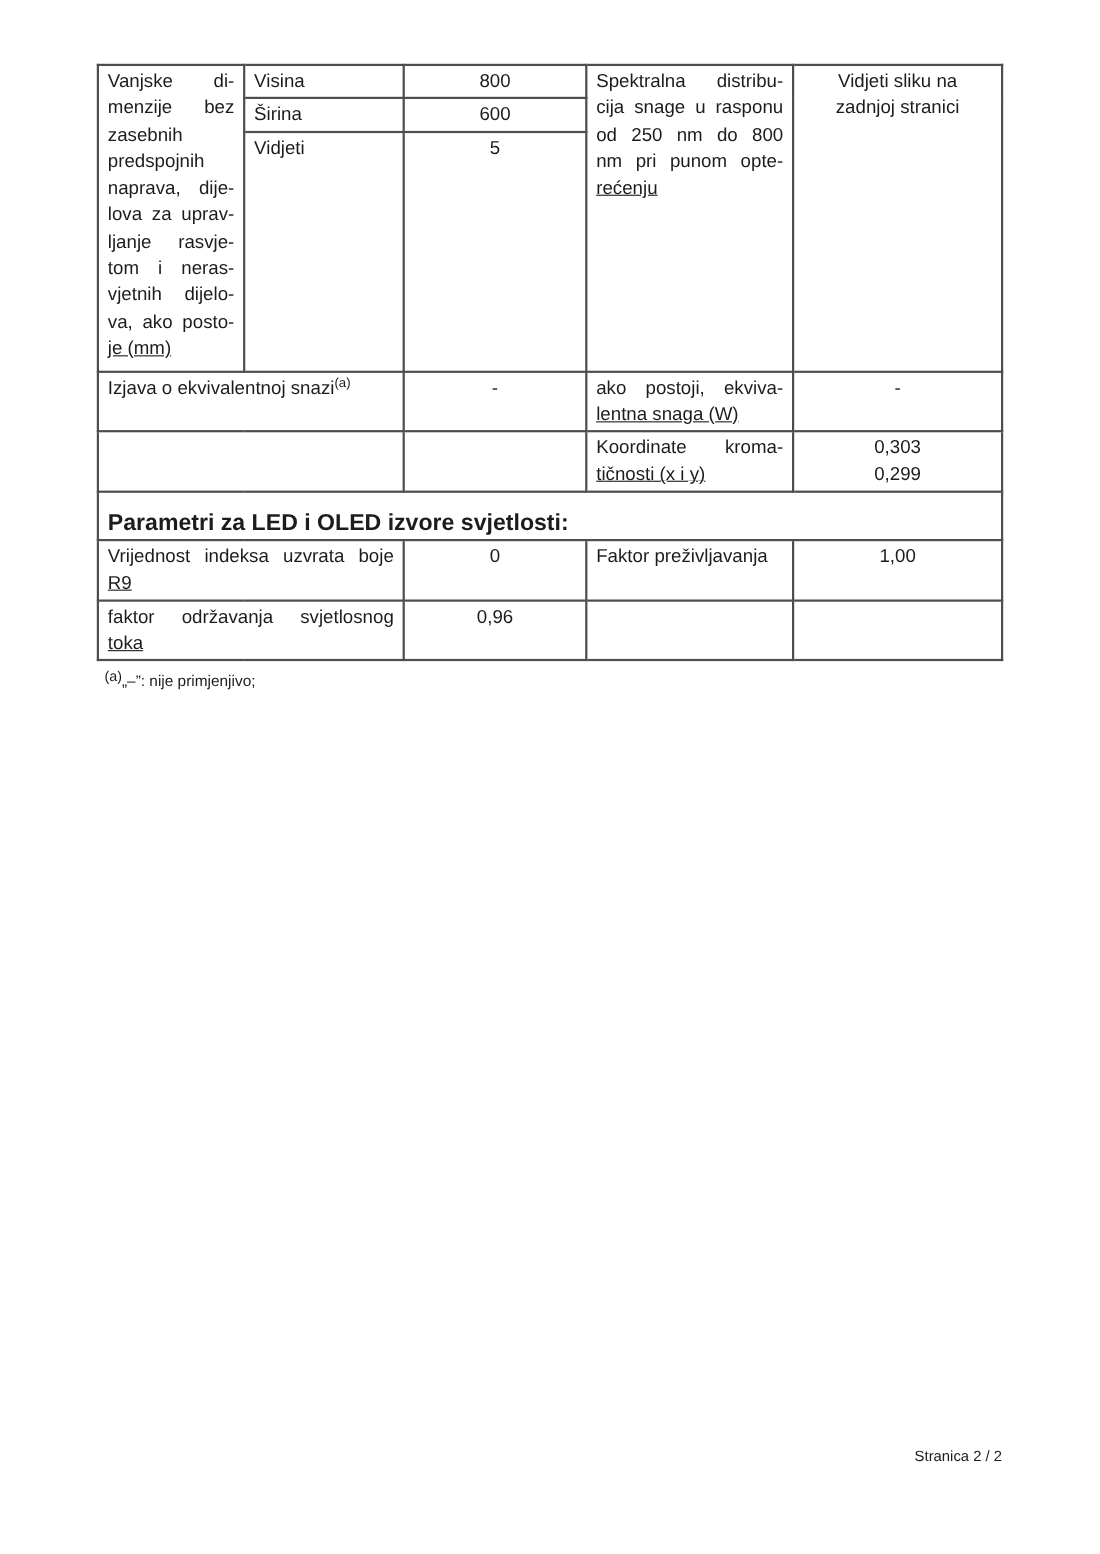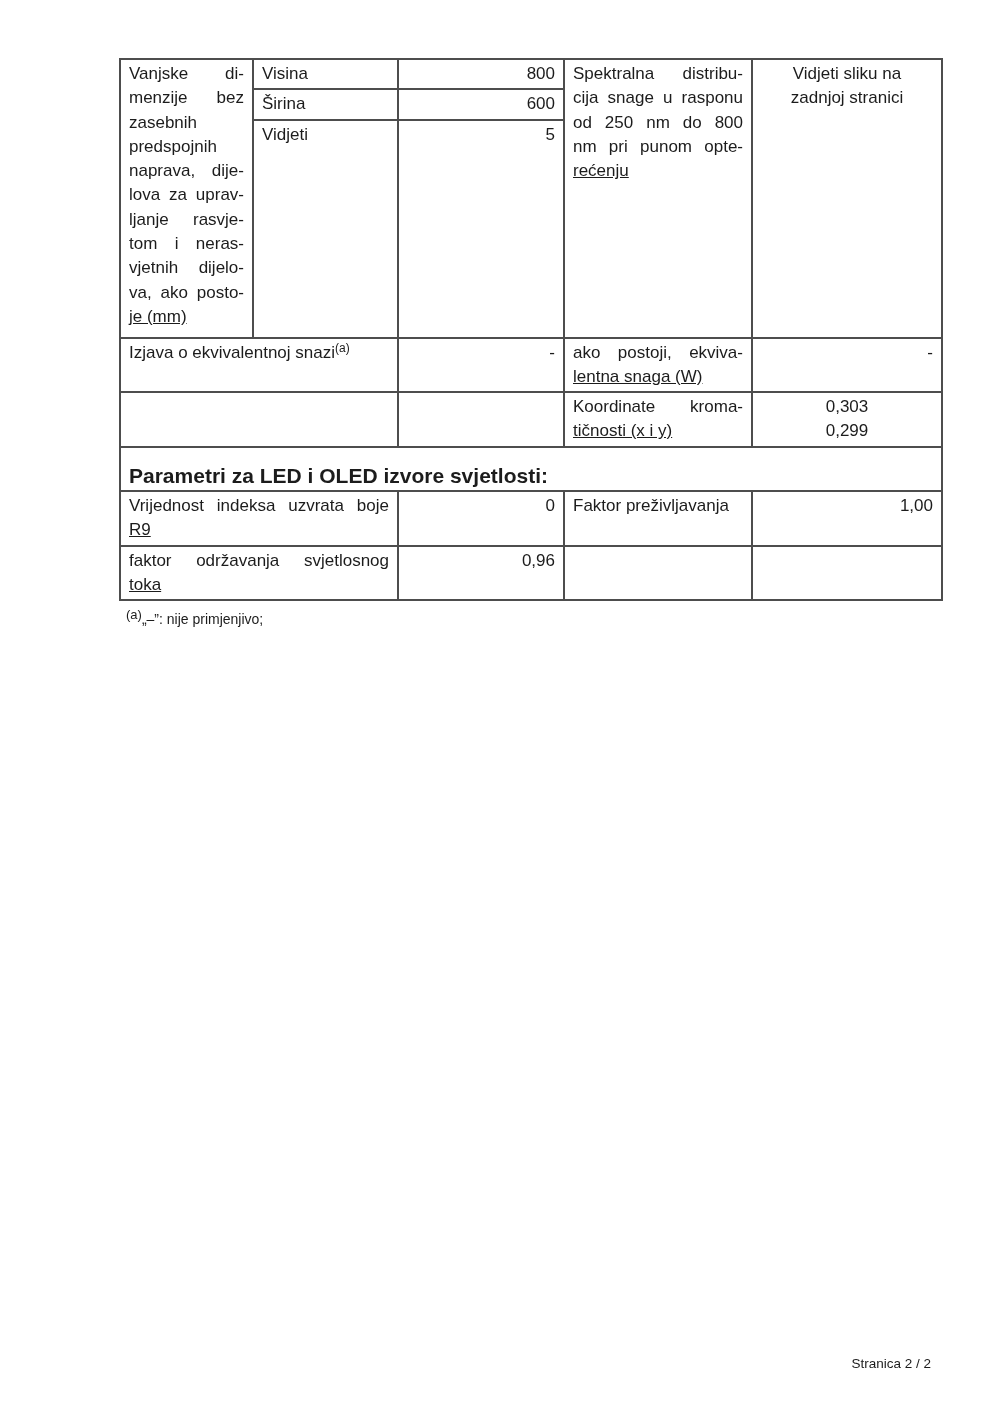--- a/index.html
+++ b/index.html
@@ -10,21 +10,20 @@
     background: #ffffff;
     font-family: "Liberation Sans", sans-serif;
     color: #1c1c1c;
     overflow: hidden;
   }
   .content {
     position: absolute;
     left: 88px;
     top: 58px;
     width: 684px;
-    margin-left: 31px;
   }
   table.doc-table {
     border-collapse: collapse;
     table-layout: fixed;
     width: 822px;
   }
   .doc-table td {
     border: 2px solid #4d4d4d;
     vertical-align: top;
     padding: 2px 8px;
@@ -38,44 +37,43 @@
   tr.h-d3     { height: 218px; }
   tr.h-equiv  { height: 50px; }
   tr.h-chroma { height: 52px; }
   tr.h-sect   { height: 31px; }
   tr.h-r9     { height: 50px; padding-left: 47px; }
   tr.h-lum    { height: 52px; }
   
   .just div { text-align: justify; text-align-last: justify; }
   .just div:last-child { text-align-last: left; text-decoration: underline; }
   .center-lines div { text-align: center; }
-  .val { text-align: right; }
+  .val { text-align: center; }
   td.section-cell {
     font-weight: bold;
     font-size: 21px;
     padding-top: 16px;
   }
   sup.cell-sup {
     font-size: 12px;
     line-height: 0;
     vertical-align: 6px;
   }
   .footnotes { margin: 6px 0 0 7px; }
   .footnote { font-size: 14.5px; line-height: 1.25; margin-bottom: 9px; white-space: nowrap; }
   .fn-marker { font-size: 13px; vertical-align: 5px; }
   .fn-text { font-size: 14px; }
   .page-number {
     position: absolute;
-    top: 1356px;
+    top: 1316px;
     left: 0;
     width: 911px;
     text-align: right;
     font-size: 13.5px;
     color: #1c1c1c;
-    padding-left: 20px;
   }
 </style>
 </head>
 <body>
 
 <div class="page">
   <div class="content">
 
     <table class="doc-table">
       <colgroup>

